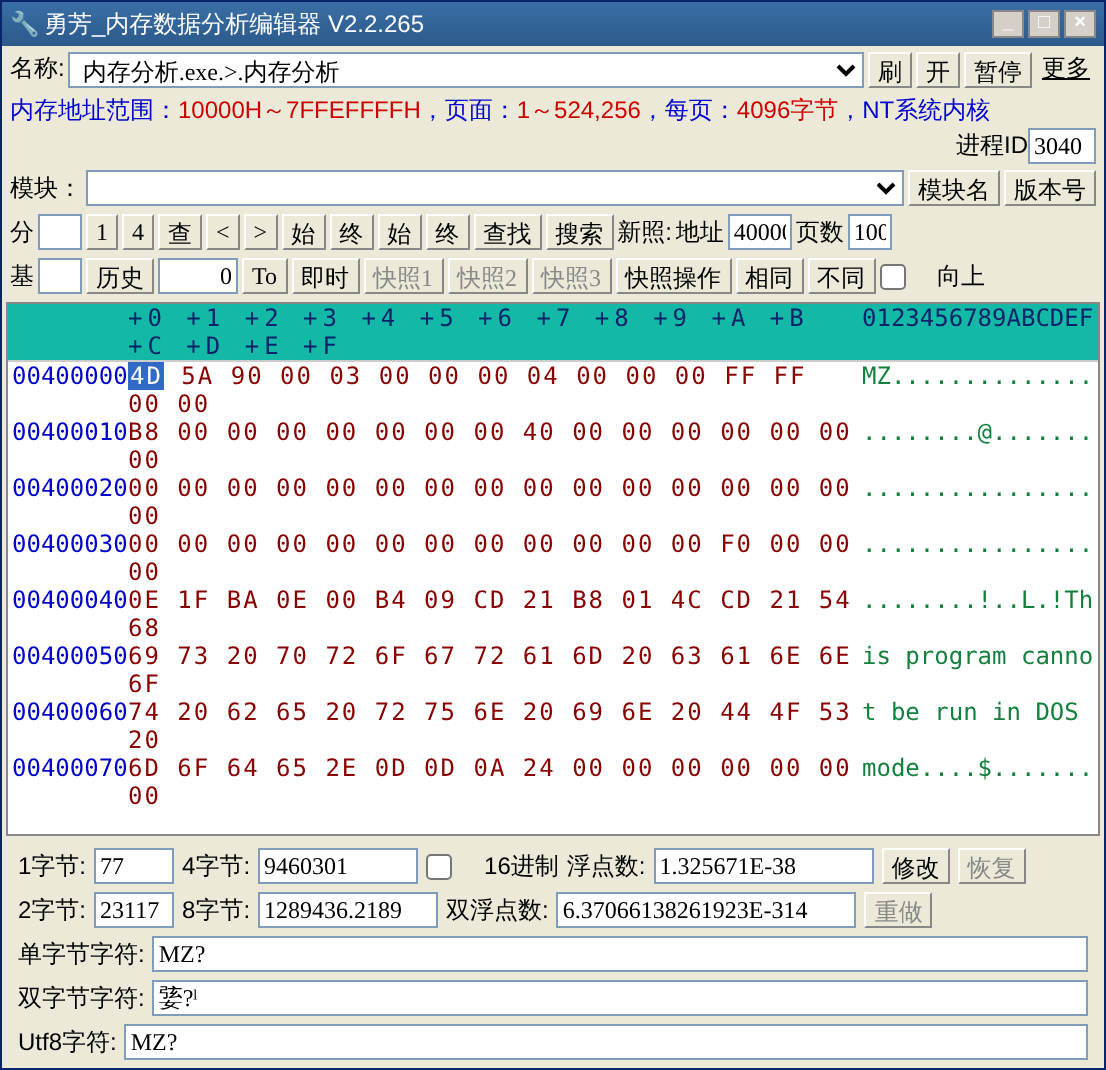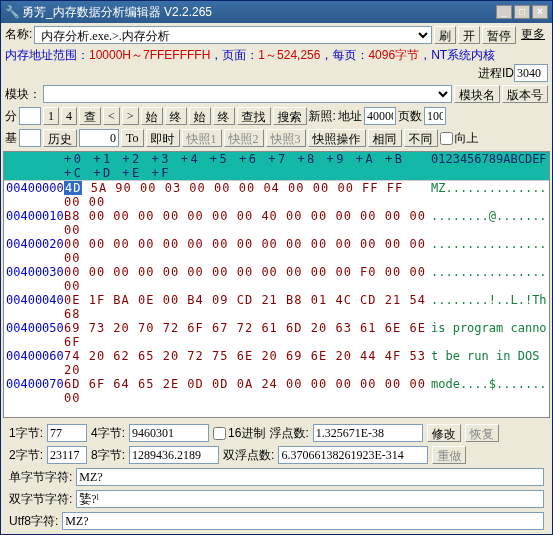--- a/index.html
+++ b/index.html
@@ -27,21 +27,21 @@
 .hexbody{flex:1;overflow:auto;font:12px Consolas,monospace}
 .hexrow{display:flex}
 .hexrow .addr{width:58px;padding:0 2px;color:#00c}
 .hexrow .bytes{flex:1;padding:0 2px;color:#800;letter-spacing:1px}
 .hexrow .asc{width:120px;padding:0 2px;color:#15803d}
 .sel{background:#316ac5;color:#fff!important;padding:0 1px}
 .curpage{color:#00c;padding:2px 6px;font-size:12px}
 .bot{padding:2px 4px}
 .bot .row{gap:4px}
 .bot input[type=text]{font:12px SimSun}
-.chk{display:flex;align-items:center;gap:2px}
+.chk{display:flex;align-items:center;gap:16px}
 .dis{color:#888}
 </style>
 </head>
 <body>
 
 <div class="window">
 <div class="titlebar">
 <span>🔧</span>
 <span class="t">勇芳_内存数据分析编辑器 V2.2.265</span>
 <div class="btns">

